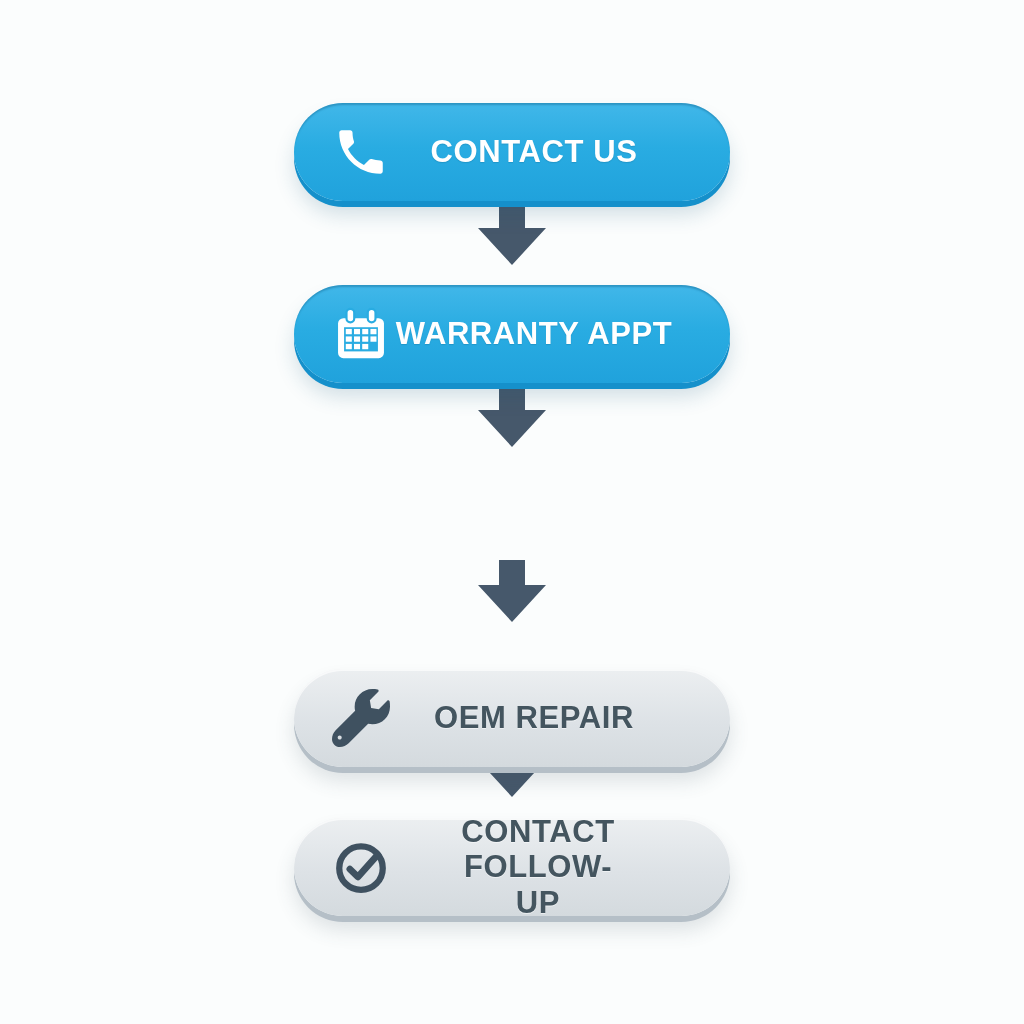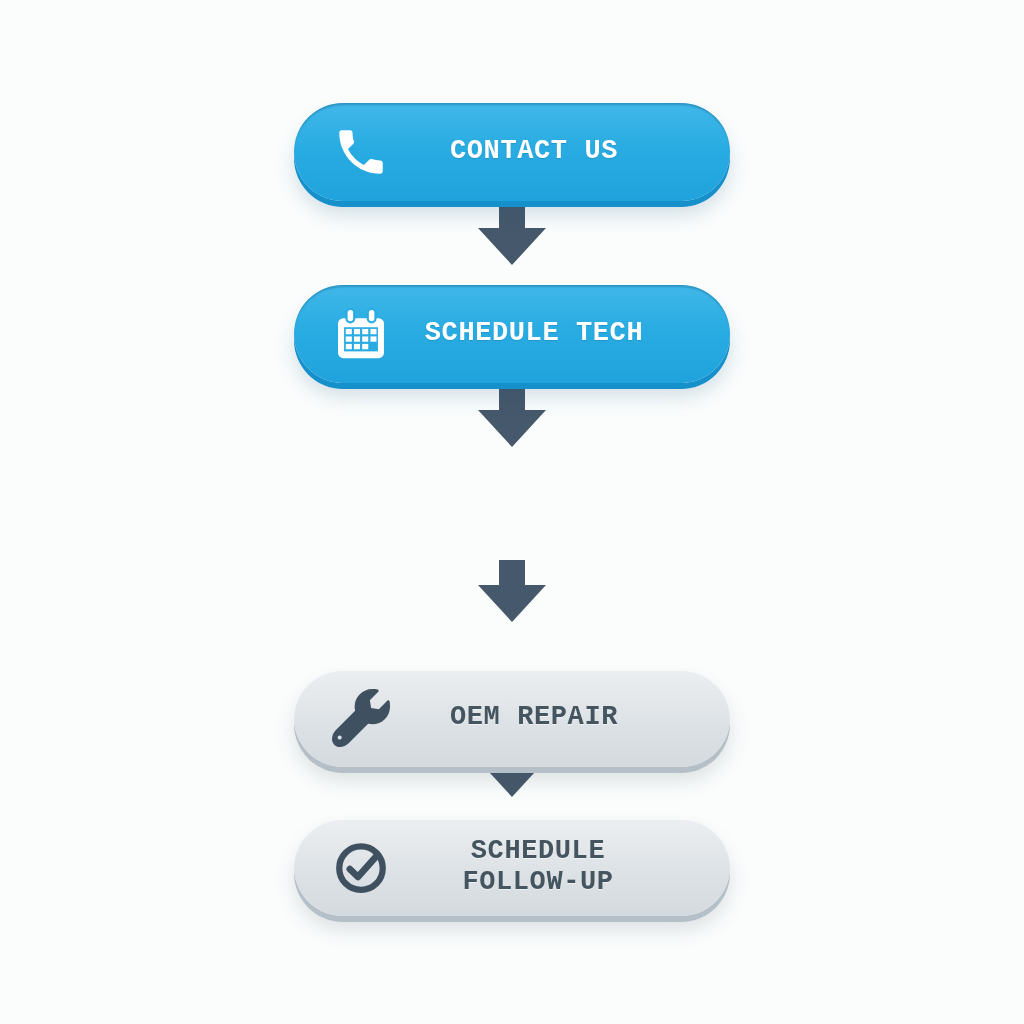--- a/index.html
+++ b/index.html
@@ -54,28 +54,27 @@
     height: 100%;
     display: block;
   }
   .pill .label {
     position: absolute;
     inset: 0;
     display: flex;
     align-items: center;
     justify-content: center;
     text-align: center;
-    font-size: 27px;
+    font-size: 31px;
     font-weight: 700;
     letter-spacing: 0.6px;
     line-height: 1.15;
     padding-left: 72px;
     padding-right: 28px;
     box-sizing: border-box;
-    font-family: Liberation Mono, monospace;
   }
   .pill.blue .label {
     color: #ffffff;
     text-shadow: 0 1px 1px rgba(10, 90, 130, 0.25);
   }
   .pill.gray .label {
     color: #44555f;
     text-shadow: 0 1px 0 rgba(255, 255, 255, 0.5);
   }
   .pill .label.two-line {
@@ -130,21 +129,21 @@
           <rect x="5.7" y="13" width="2.5" height="2.2"></rect>
             <rect x="9.1" y="13" width="2.5" height="2.2"></rect>
             <rect x="12.5" y="13" width="2.5" height="2.2"></rect>
             <rect x="15.9" y="13" width="2.5" height="2.2"></rect>
           <rect x="5.7" y="16.1" width="2.5" height="2.2"></rect>
             <rect x="9.1" y="16.1" width="2.5" height="2.2"></rect>
             <rect x="12.5" y="16.1" width="2.5" height="2.2"></rect>
         </g>
       </svg>
     </span>
-    <span class="label">SCHEDULE TECH</span>
+    <span class="label">WARRANTY APPT</span>
   </div>
 
   <div class="arrow" style="top:385px">
     <svg viewBox="0 0 68 62">
         <polygon fill="#46586b" points="21,0 47,0 47,25 68,25 34,62 0,25 21,25"></polygon>
       </svg>
   </div>
 
 
   <div class="arrow" style="top:560px">
@@ -168,16 +167,16 @@
       </svg>
   </div>
 
   <div class="pill gray" style="top:818px">
     <span class="icon">
       <svg viewBox="0 0 24 24">
         <circle cx="12" cy="12.5" r="9" fill="none" stroke="#3f5160" stroke-width="2.6"></circle>
         <path d="M7.4 12.9 L10.7 16.1 L18.9 6.9" fill="none" stroke="#3f5160" stroke-width="2.8" stroke-linecap="round" stroke-linejoin="round"></path>
       </svg>
     </span>
-    <span class="label two-line">SCHEDULE FOLLOW-UP</span>
+    <span class="label two-line">CONTACT FOLLOW-UP</span>
   </div>
 
 </div>
 
 </body></html>

